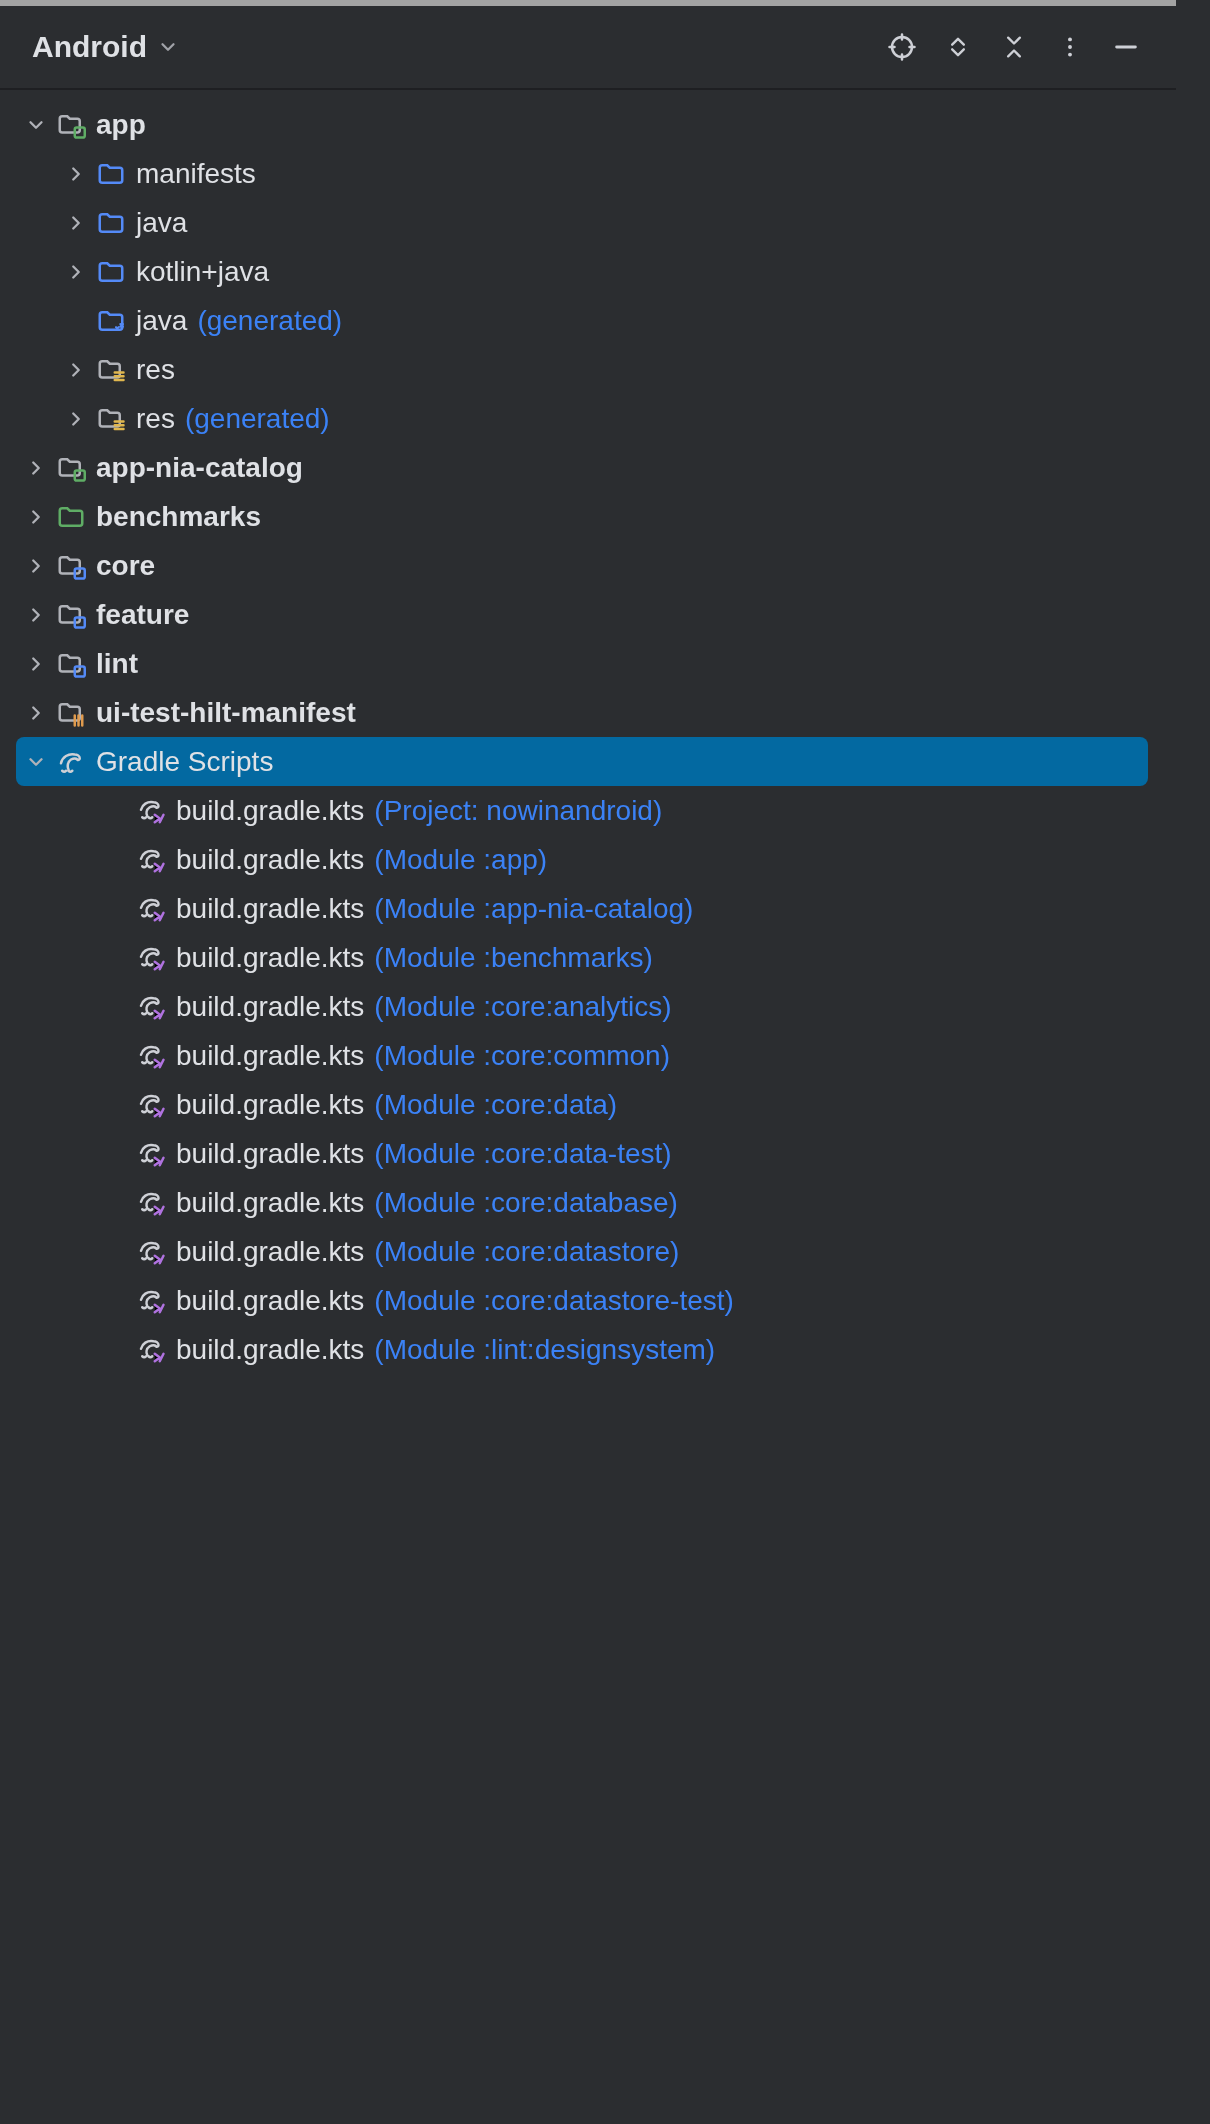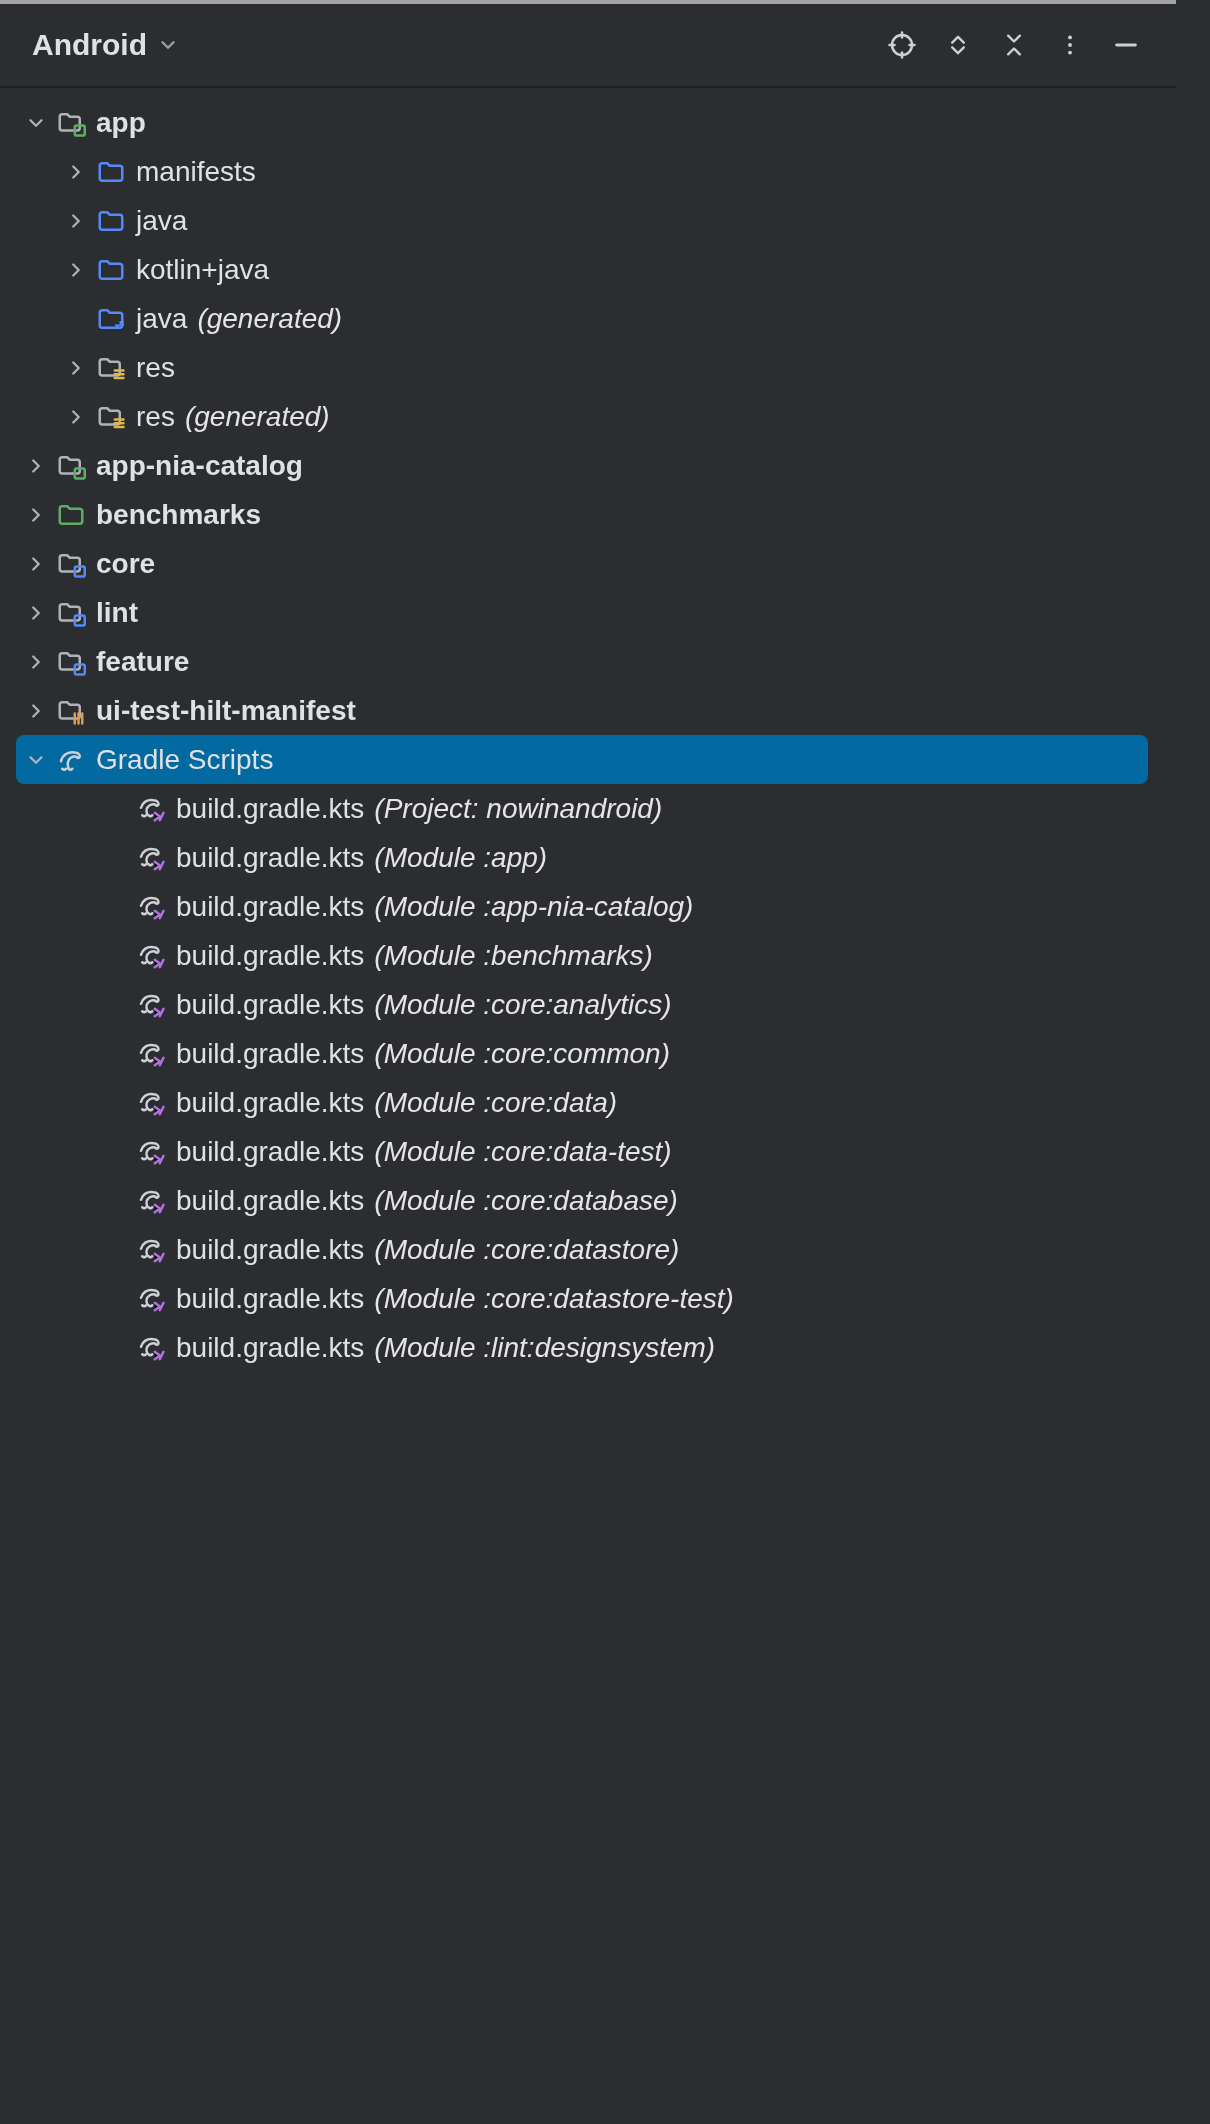--- a/index.html
+++ b/index.html
@@ -7,21 +7,21 @@
     width: 1210px;
     height: 2124px;
     background: #2B2D30;
     color: #DFE1E5;
     font-family: -apple-system, BlinkMacSystemFont, "Segoe UI", sans-serif;
     font-size: 28px;
     overflow: hidden;
   }
   .panel {
     width: 1176px;
-    border-top: 4px solid #a3a3a3;
+    border-top: 6px solid #a3a3a3;
   }
   .header {
     display: flex;
     align-items: center;
     height: 84px;
     padding: 0 22px 0 32px;
     border-bottom: 2px solid #1E1F22;
   }
   .header-title {
     font-weight: 700;
@@ -77,24 +77,23 @@
     align-items: center;
     justify-content: center;
     margin-right: 8px;
     flex-shrink: 0;
   }
   .label {
     white-space: nowrap;
   }
   .label.bold { font-weight: 700; }
   .suffix {
-    color: #e5e5e5;
+    color: #3b82f6;
     margin-left: 10px;
     white-space: nowrap;
-    font-style: italic;
   }
   svg { display: block; }
 </style>
 </head>
 <body>
 
 <svg width="0" height="0" style="position:absolute">
   <defs>
     <symbol id="sym-chevron-down" viewBox="0 0 24 24">
         <path d="M6 9l6 6 6-6" fill="none" stroke="currentColor" stroke-width="2.5" stroke-linecap="round" stroke-linejoin="round"></path>
@@ -331,43 +330,43 @@
         <span class="arrow">
           <svg width="22" height="22">
             <use href="#sym-chevron-right"></use>
           </svg>
         </span>
         <span class="node-icon">
           <svg width="30" height="30">
             <use href="#sym-module-grey"></use>
           </svg>
         </span>
+        <span class="label bold">feature</span>
+      </div>
+      <div class="row indent0">
+        <span class="arrow">
+          <svg width="22" height="22">
+            <use href="#sym-chevron-right"></use>
+          </svg>
+        </span>
+        <span class="node-icon">
+          <svg width="30" height="30">
+            <use href="#sym-module-grey"></use>
+          </svg>
+        </span>
         <span class="label bold">lint</span>
       </div>
       <div class="row indent0">
         <span class="arrow">
           <svg width="22" height="22">
             <use href="#sym-chevron-right"></use>
           </svg>
         </span>
         <span class="node-icon">
           <svg width="30" height="30">
-            <use href="#sym-module-grey"></use>
-          </svg>
-        </span>
-        <span class="label bold">feature</span>
-      </div>
-      <div class="row indent0">
-        <span class="arrow">
-          <svg width="22" height="22">
-            <use href="#sym-chevron-right"></use>
-          </svg>
-        </span>
-        <span class="node-icon">
-          <svg width="30" height="30">
             <use href="#sym-module-lib"></use>
           </svg>
         </span>
         <span class="label bold">ui-test-hilt-manifest</span>
       </div>
       <div class="row indent0 selected">
         <span class="arrow">
           <svg width="22" height="22">
             <use href="#sym-chevron-down"></use>
           </svg>

